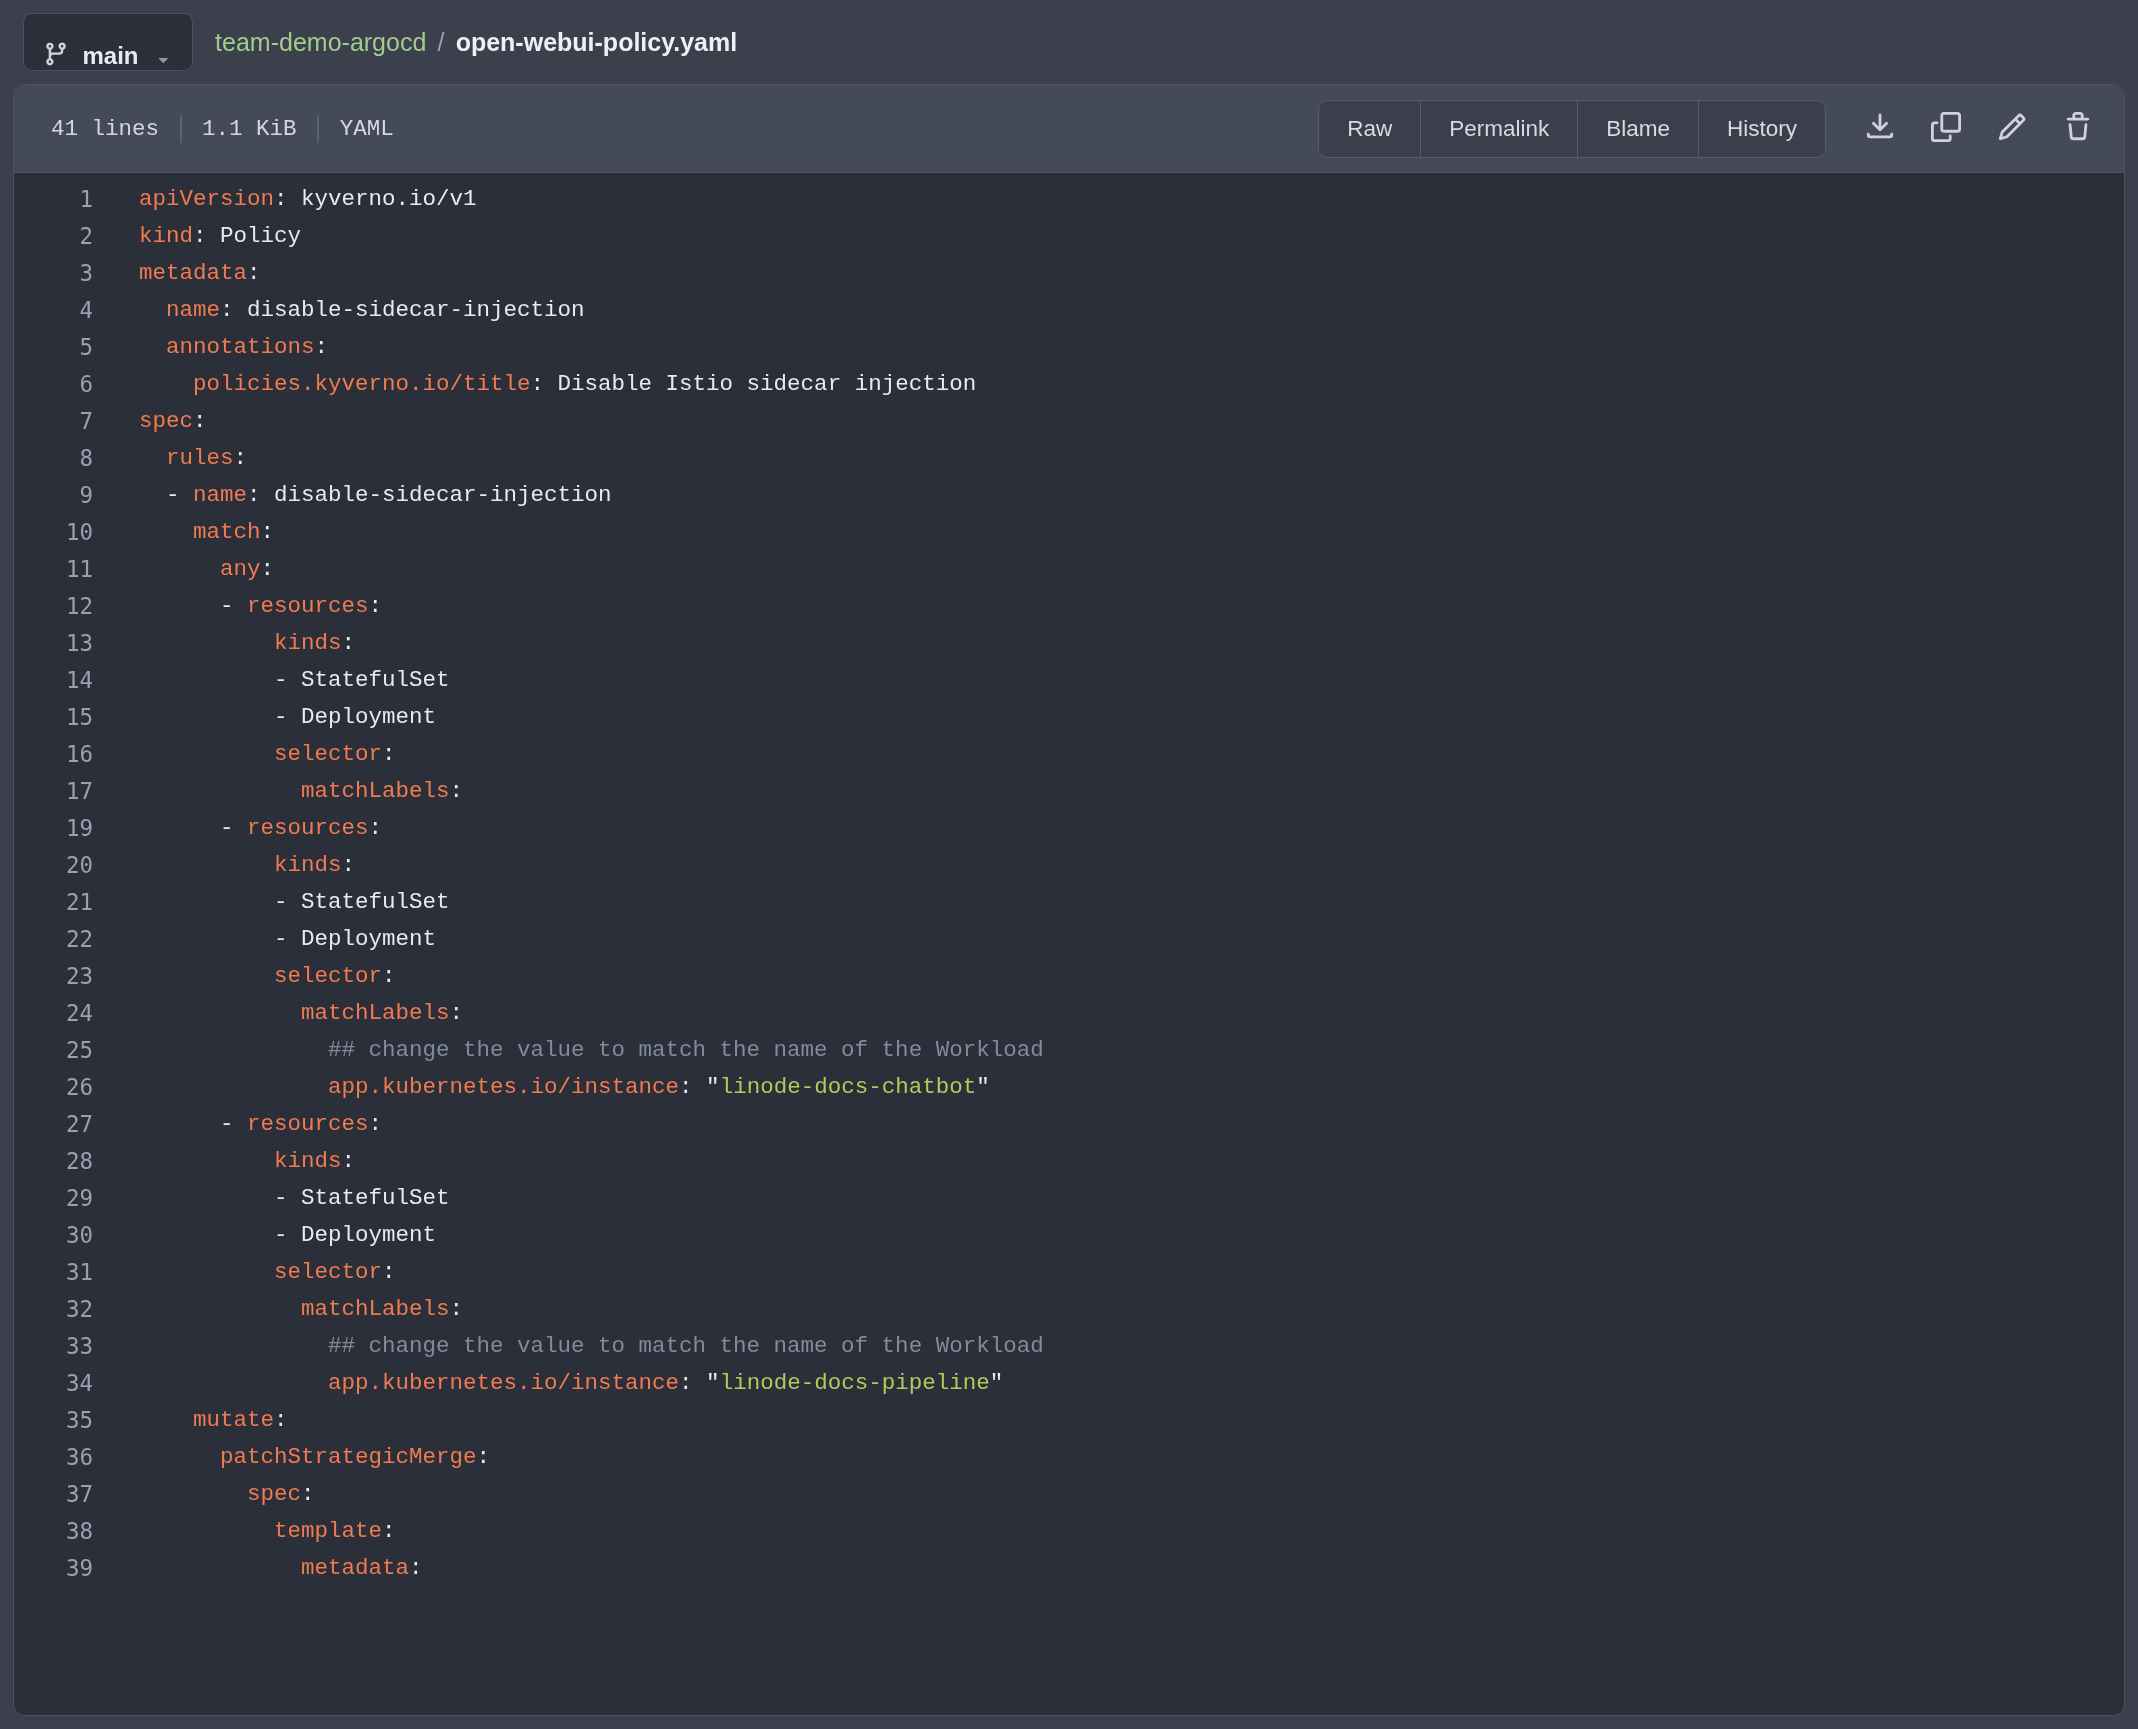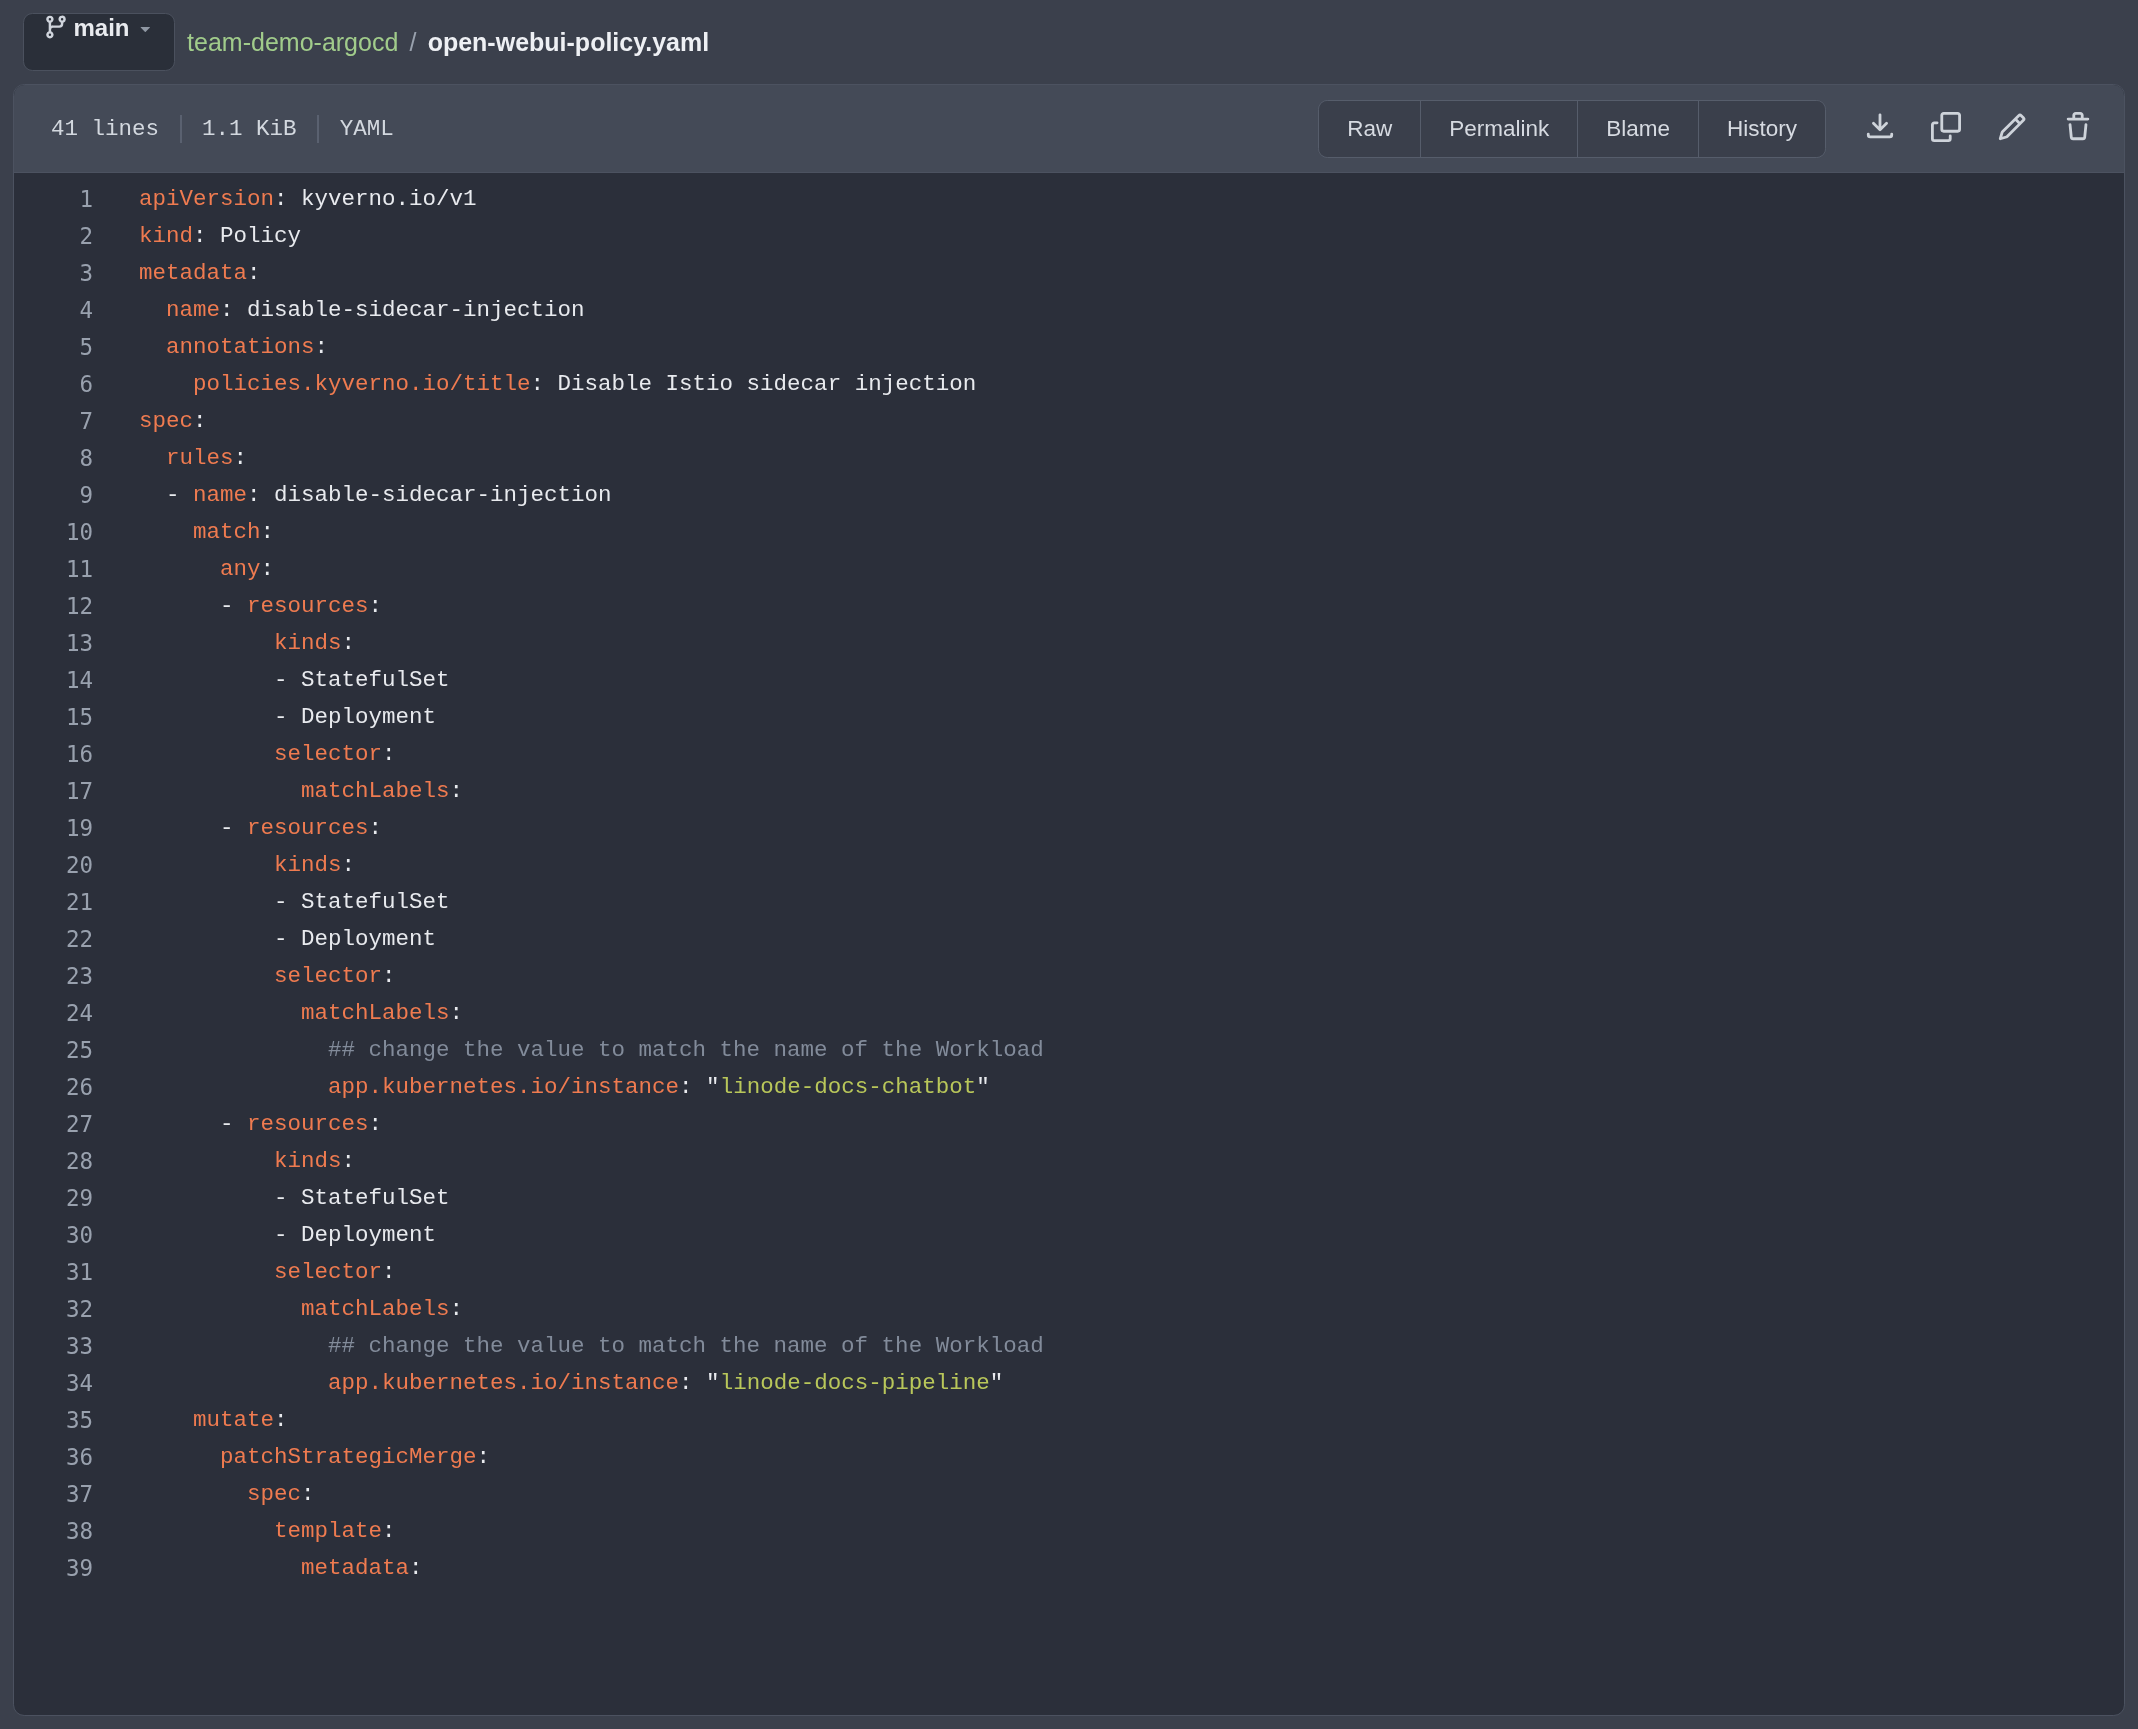--- a/index.html
+++ b/index.html
@@ -12,28 +12,28 @@
   *{box-sizing:border-box;}
   html,body{margin:0;padding:0;}
   body{
     width:2138px;height:1730px;background:var(--page-bg);
     font-family:"Liberation Sans",sans-serif;color:var(--text);
     overflow:hidden;
   }
   
   .topbar{height:84px;display:flex;align-items:center;padding:0 22.5px;}
   .branch-btn{
-    display:flex;align-items:flex-start;gap:5px;height:58px;padding:0 19px;
+    display:flex;align-items:flex-end;gap:14px;height:58px;padding:0 19px;
     background:var(--branch-btn-bg);border:1.9px solid var(--branch-btn-border);
     border-radius:9.4px;cursor:pointer;color:#e9ebef;
   }
   .branch-btn svg{width:26px;height:26px;fill:#cfd4dc;}
   .branch-label{font-size:24px;font-weight:700;color:#e9ebef;}
   .caret svg{width:20.6px;height:20.6px;fill:#8f97a3;display:block;margin-top:3.7px;}
-  .breadcrumb{margin-left:12px;font-size:25px;display:flex;align-items:center;gap:11.2px;}
+  .breadcrumb{margin-left:22px;font-size:25px;display:flex;align-items:center;gap:11.2px;}
   .repo-link{color:var(--link-green);text-decoration:none;cursor:pointer;}
   .crumb-sep{color:var(--muted);}
   .file-name{color:var(--filename);font-weight:700;}
   
   .file-box{
     margin:0 13px;height:1632px;border:1.9px solid var(--border);
     border-radius:11.2px;overflow:hidden;background:var(--code-bg);
     display:flex;flex-direction:column;
   }
   .file-header{

